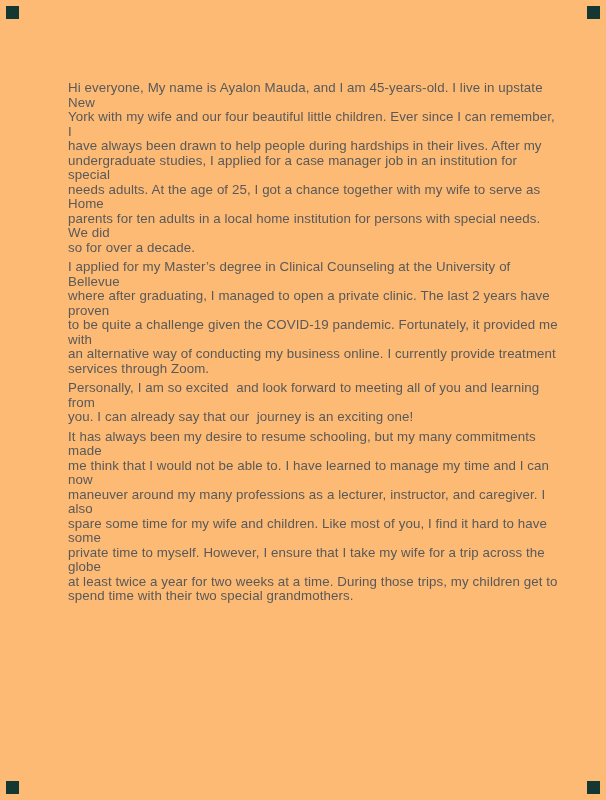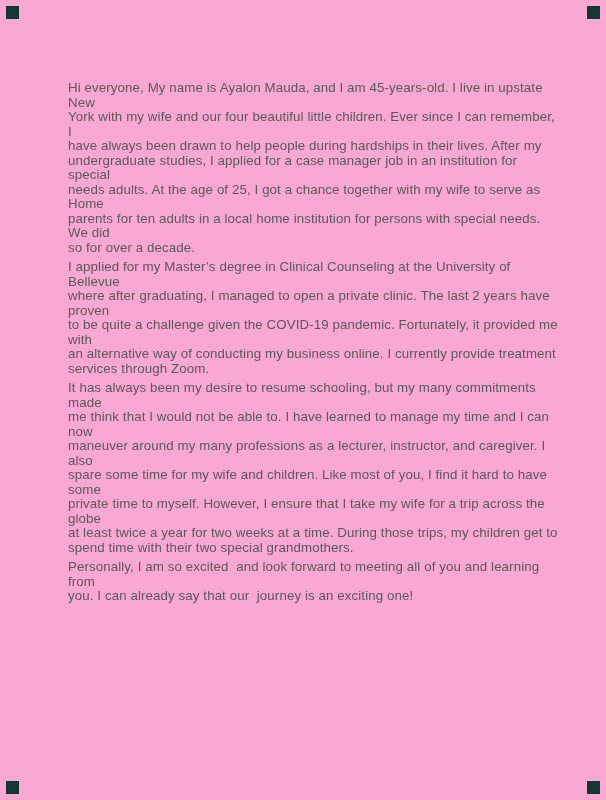--- a/index.html
+++ b/index.html
@@ -5,21 +5,21 @@
 <style>
   html, body {
     margin: 0;
     padding: 0;
     background: #ffffff;
   }
   .page {
     position: relative;
     width: 606px;
     height: 800px;
-    background: #f9a8d4;
+    background: #fdba74;
     overflow: hidden;
     font-family: "Liberation Sans", "DejaVu Sans", sans-serif;
   }
   .doc {
     position: absolute;
     left: 68px;
     top: 81px;
     width: 492px;
     font-size: 13.3px;
     line-height: 14.5px;
@@ -57,24 +57,24 @@
 have always been drawn to help people during hardships in their lives. After my
 undergraduate studies, I applied for a case manager job in an institution for special
 needs adults. At the age of 25, I got a chance together with my wife to serve as Home
 parents for ten adults in a local home institution for persons with special needs. We did
 so for over a decade.</p>
     <p>I applied for my Master’s degree in Clinical Counseling at the University of Bellevue
 where after graduating, I managed to open a private clinic. The last 2 years have proven
 to be quite a challenge given the COVID-19 pandemic. Fortunately, it provided me with
 an alternative way of conducting my business online. I currently provide treatment
 services through Zoom.</p>
+    <p>Personally, I am so excited  and look forward to meeting all of you and learning from
+you. I can already say that our  journey is an exciting one!</p>
     <p>It has always been my desire to resume schooling, but my many commitments made
 me think that I would not be able to. I have learned to manage my time and I can now
 maneuver around my many professions as a lecturer, instructor, and caregiver. I also
 spare some time for my wife and children. Like most of you, I find it hard to have some
 private time to myself. However, I ensure that I take my wife for a trip across the globe
 at least twice a year for two weeks at a time. During those trips, my children get to
 spend time with their two special grandmothers.</p>
-    <p>Personally, I am so excited  and look forward to meeting all of you and learning from
-you. I can already say that our  journey is an exciting one!</p>
   </div>
 
 </div>
 
 </body></html>

